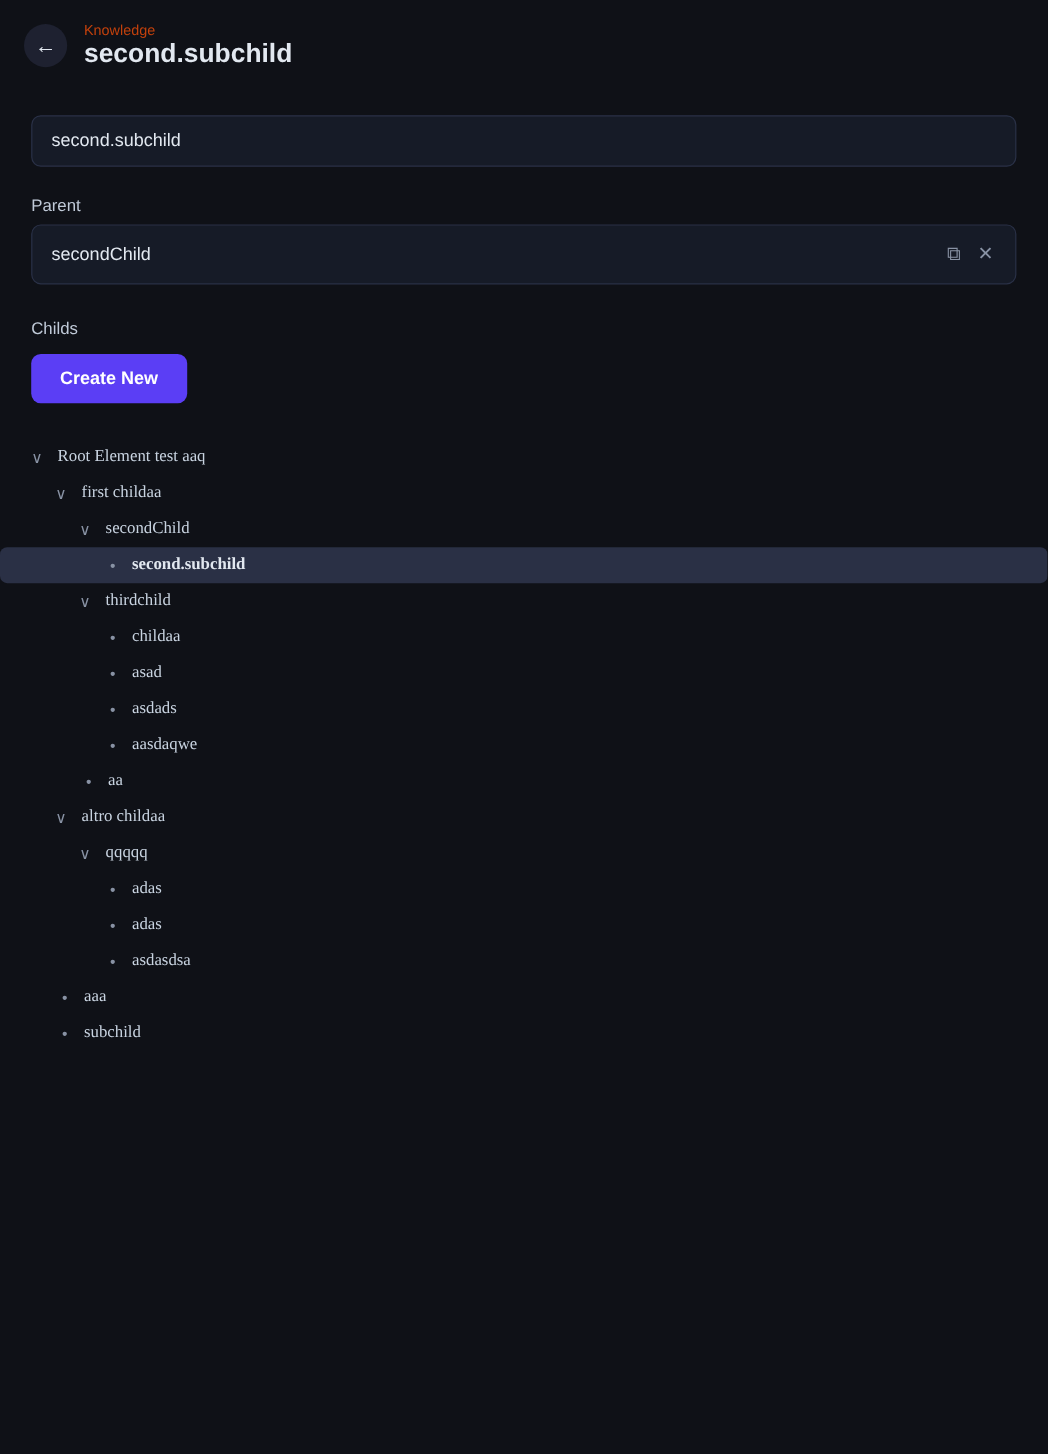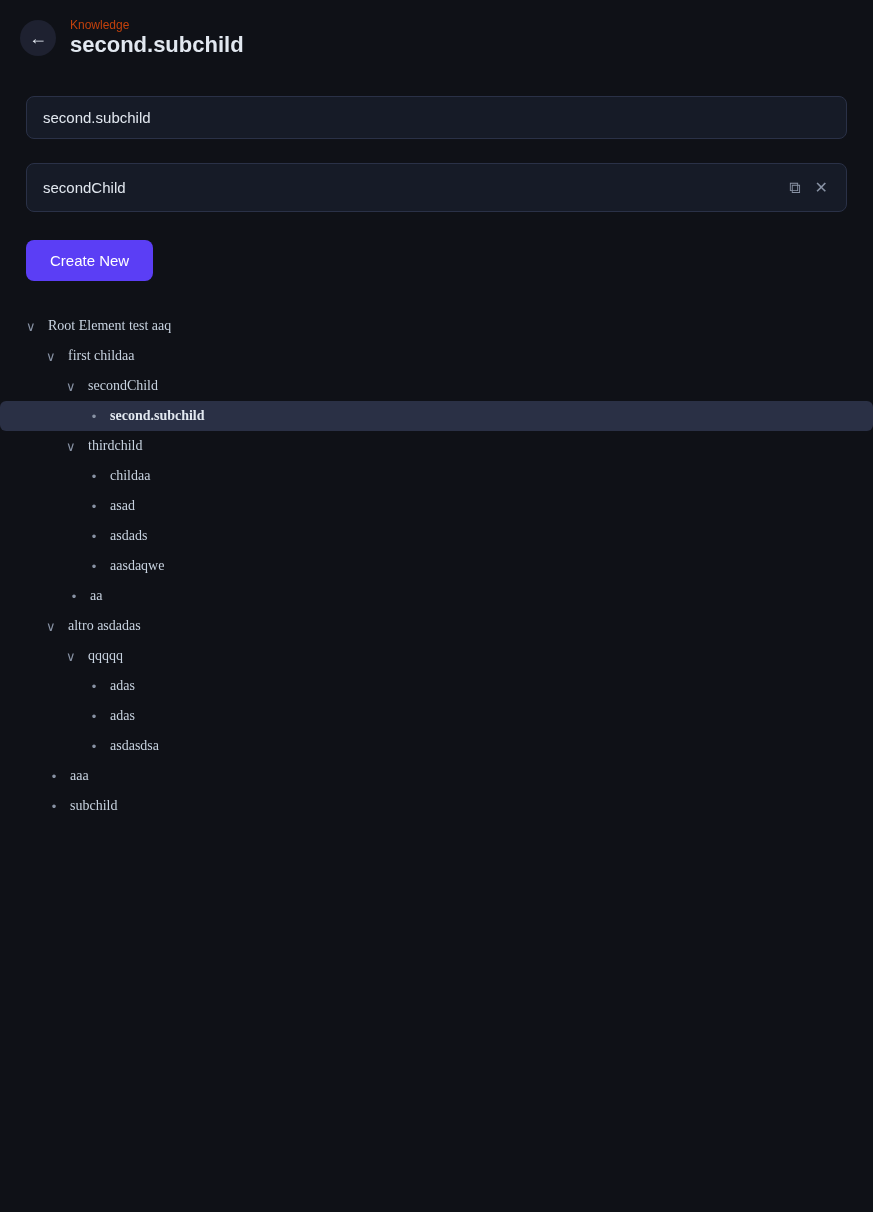--- a/index.html
+++ b/index.html
@@ -100,21 +100,21 @@
       color: #c0cad8;
       font-weight: 500;
       margin-bottom: 14px;
     }
     .create-new-btn {
       background: #5b3ef5;
       color: #fff;
       border: none;
       border-radius: 8px;
       font-size: 15px;
-      font-weight: 400;
+      font-weight: 700;
       padding: 12px 24px;
       cursor: pointer;
       margin-bottom: 24px;
     }
     .tree-container {
       margin-top: 6px;
     }
     .tree-item {
       display: flex;
       align-items: center;
@@ -170,34 +170,36 @@
   </div>
 </div>
 
 <div class="main-content">
 
   <div>
     <input class="text-input" type="text" value="second.subchild" style="">
   </div>
 
   <div>
+    <div class="field-label">Parent</div>
     <div class="parent-field">
       <span class="parent-field-text">secondChild</span>
       <div class="parent-icons">
         <button class="icon-btn">
           <span>⧉</span>
         </button>
         <button class="icon-btn">
           <span>✕</span>
         </button>
       </div>
     </div>
   </div>
 
   <div>
+    <div class="section-label">Childs</div>
     <button class="create-new-btn">Create New</button>
   </div>
 
   <div class="tree-container">
 
     <div class="tree-item indent-0">
       <span class="chevron">∨</span>
       <span class="item-name">Root Element test aaq</span>
     </div>
 
@@ -242,21 +244,21 @@
       <span class="item-name">aasdaqwe</span>
     </div>
 
     <div class="tree-item indent-2">
       <span class="bullet">•</span>
       <span class="item-name">aa</span>
     </div>
 
     <div class="tree-item indent-1">
       <span class="chevron">∨</span>
-      <span class="item-name">altro asdadas</span>
+      <span class="item-name">altro childaa</span>
     </div>
 
     <div class="tree-item indent-2">
       <span class="chevron">∨</span>
       <span class="item-name">qqqqq</span>
     </div>
 
     <div class="tree-item indent-3">
       <span class="bullet">•</span>
       <span class="item-name">adas</span>

